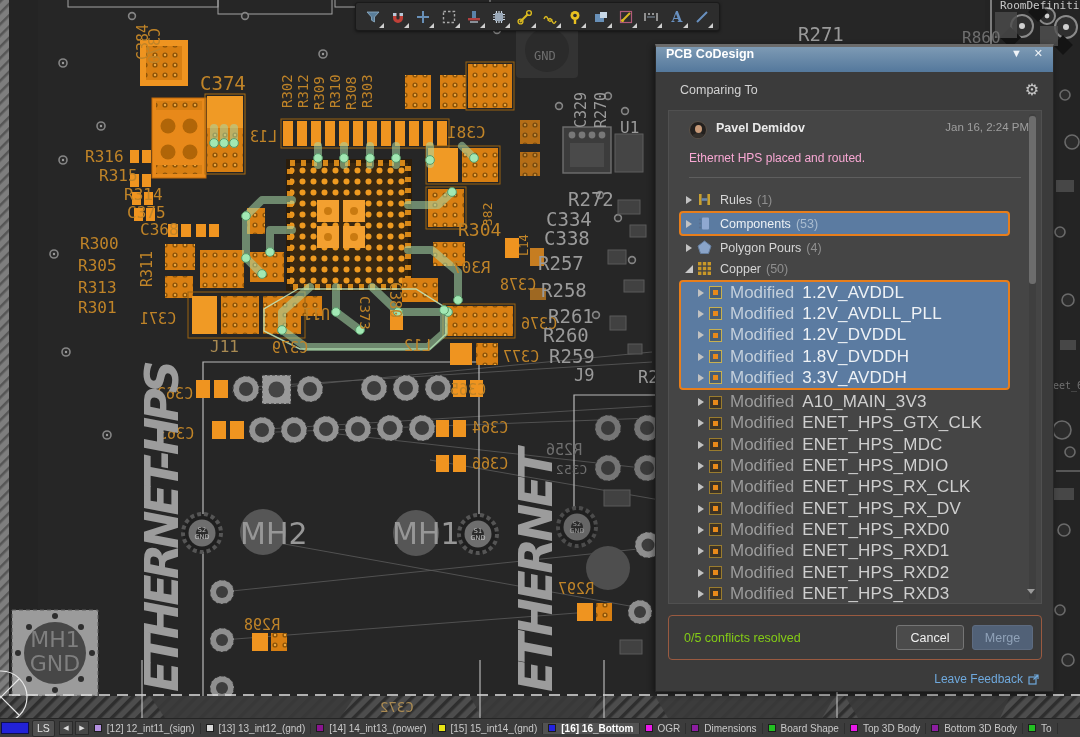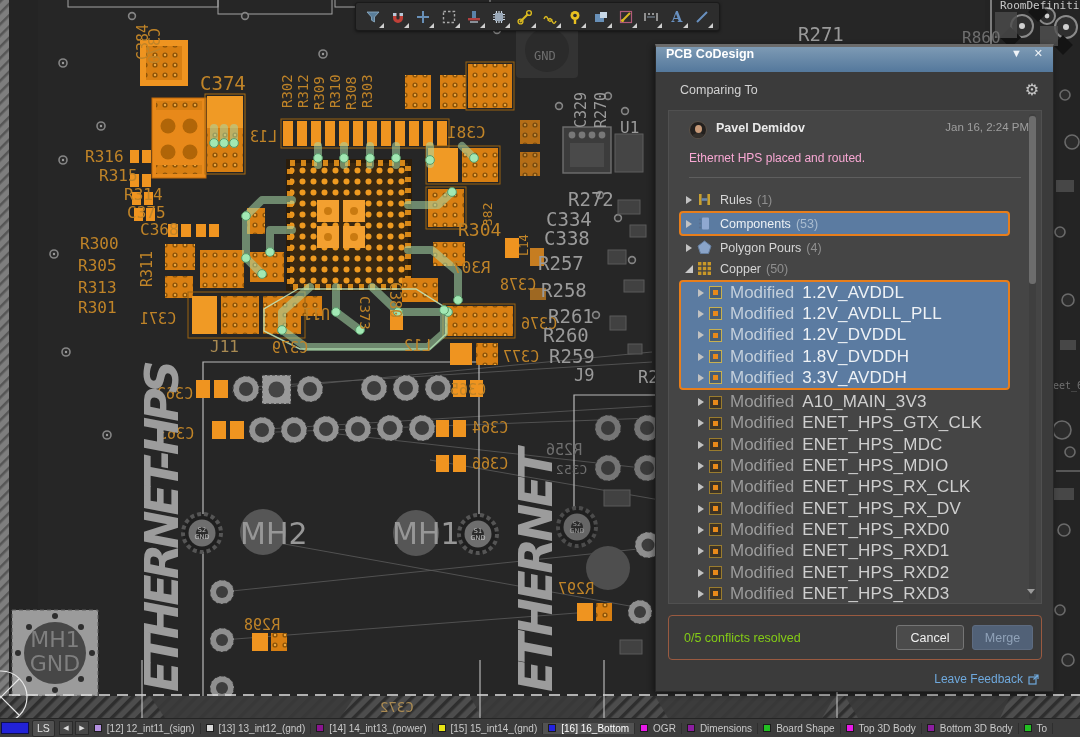--- a/index.html
+++ b/index.html
@@ -87,21 +87,21 @@
   #statusbar { position:absolute; left:0; top:718px; width:1080px; height:19px;
     background:#3c3c3c; border-top:1px solid #252525; display:flex; align-items:center; font-size:10px; color:#c9c9c9; }
   #layer-swatch { width:28px; height:12px; background:#2222d8; border:1px solid #0e0e4e; margin-left:1px; }
   #ls-btn { margin-left:3px; padding:1px 4px 2px; background:#505050; border:1px solid #2a2a2a; border-radius:2px; color:#e2e2e2; font-size:10.5px; }
   .navb { width:14px; height:14px; background:#474747; border:1px solid #2a2a2a; margin-left:2px;
     display:flex; align-items:center; justify-content:center; color:#dcdcdc; font-size:7px; }
   #nav-left { margin-left:4px; }
   #tabs { display:flex; align-items:center; height:100%; margin-left:0; flex:1; overflow:hidden; }
   .ltab { display:flex; align-items:center; padding:0 5px; border-right:1px solid #2e2e2e; white-space:nowrap; }
   .ltab .chip { width:8px; height:8px; border:1px solid #1c1c1c; margin-right:5px; flex:none; }
-  .ltab.active { background:#525252; color:#ffffff; font-weight:normal; }
+  .ltab.active { background:#525252; color:#ffffff; font-weight:bold; }
 </style>
 </head>
 <body>
 
 <div id="stage">
 
   <svg id="pcb" viewBox="0 0 1080 718" xmlns="http://www.w3.org/2000/svg">
     <defs>
       <pattern id="hatch" width="9" height="9" patternUnits="userSpaceOnUse" patternTransform="rotate(45)">
         <rect width="9" height="9" fill="#4d4d4d"></rect>

